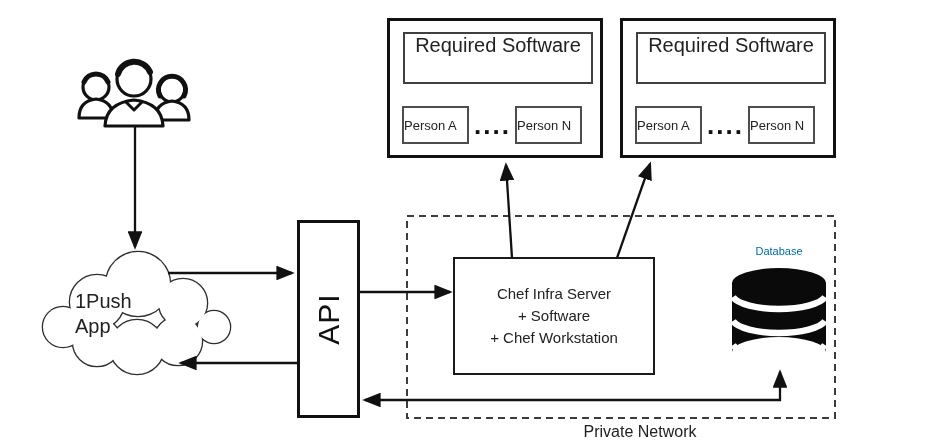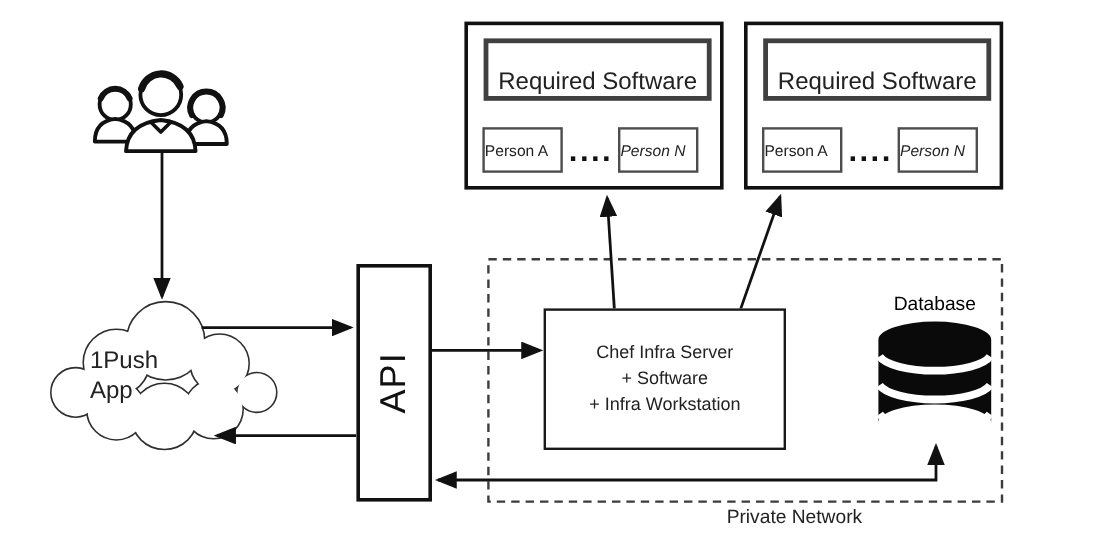--- a/index.html
+++ b/index.html
@@ -9,29 +9,29 @@
     font-family:"Liberation Sans", sans-serif; color:#1a1a1a; overflow:hidden;
   }
   #wires { position:absolute; left:0; top:0; width:926px; height:447px; }
 
   .abs { position:absolute; }
 
   
   .cluster { position:absolute; top:18px; width:216px; height:140px;
              border:3px solid #111; background:#fff; }
   .title-box { position:absolute; left:13px; top:11px; width:190px; height:52px;
-               border:4px solid #404040; background:#fff;
-               display:flex; align-items:flex-end; justify-content:center;
+               border:2px solid #404040; background:#fff;
+               display:flex; align-items:flex-start; justify-content:center;
                font-size:20px; color:#222; white-space:nowrap; }
   .person-box { position:absolute; top:85px; width:67px; height:38px;
                 border:2px solid #4d4d4d; background:#fff;
                 display:flex; align-items:center; 
                 font-size:13px; color:#222; white-space:nowrap; }
   .person-a { left:12px; }
-  .person-n { left:125px;font-style:italic; }
+  .person-n { left:125px; }
   .dots-cell { position:absolute; left:80px; top:85px; width:45px; height:38px;
                display:flex; align-items:center; justify-content:center; }
   .dots { font-size:26px; font-weight:bold; letter-spacing:2px; line-height:0; color:#111; }
 
   
   .api-box { left:297px; top:220px; width:63px; height:198px;
              border:3px solid #111; background:#fff;
              display:flex; align-items:center; justify-content:center; }
   .api-label { transform:rotate(-90deg); font-size:30px; letter-spacing:1px; color:#111;
                white-space:nowrap; }
@@ -40,23 +40,23 @@
   .chef-box { left:453px; top:257px; width:202px; height:118px;
               border:2.5px solid #1a1a1a; background:#fff;
               display:flex; flex-direction:column; align-items:center; justify-content:center;
               font-size:15px; line-height:1.45; color:#222; text-align:center; }
 
   
   .cloud-text { left:75px; top:289px; width:125px; 
                 font-size:20px; line-height:1.25; color:#222; }
 
   .db-label { left:729px; top:245px; width:100px; text-align:center;
-              font-size:16px; color:#000000; white-space:nowrap; }
+              font-size:11px; color:#0369a1; white-space:nowrap; }
 
-  .pn-label { left:572px; top:423px; width:180px; text-align:center;
+  .pn-label { left:550px; top:423px; width:180px; text-align:center;
               font-size:16px; color:#222; white-space:nowrap; }
 </style>
 </head>
 <body>
 
 <div id="canvas">
 
   <svg id="wires" viewBox="0 0 926 447">
     <defs>
       <marker id="mE" viewBox="0 0 10 8" refX="8.5" refY="4" markerWidth="8" markerHeight="6.4" orient="auto">
@@ -171,20 +171,20 @@
     <div>App</div>
   </div>
 
   <div class="abs api-box">
     <span class="api-label">API</span>
   </div>
 
   <div class="abs chef-box">
     <div>Chef Infra Server</div>
     <div>+ Software</div>
-    <div>+ Infra Workstation</div>
+    <div>+ Chef Workstation</div>
   </div>
 
   <div class="abs db-label">Database</div>
 
   <div class="abs pn-label">Private Network</div>
 
 </div>
 
 </body></html>

